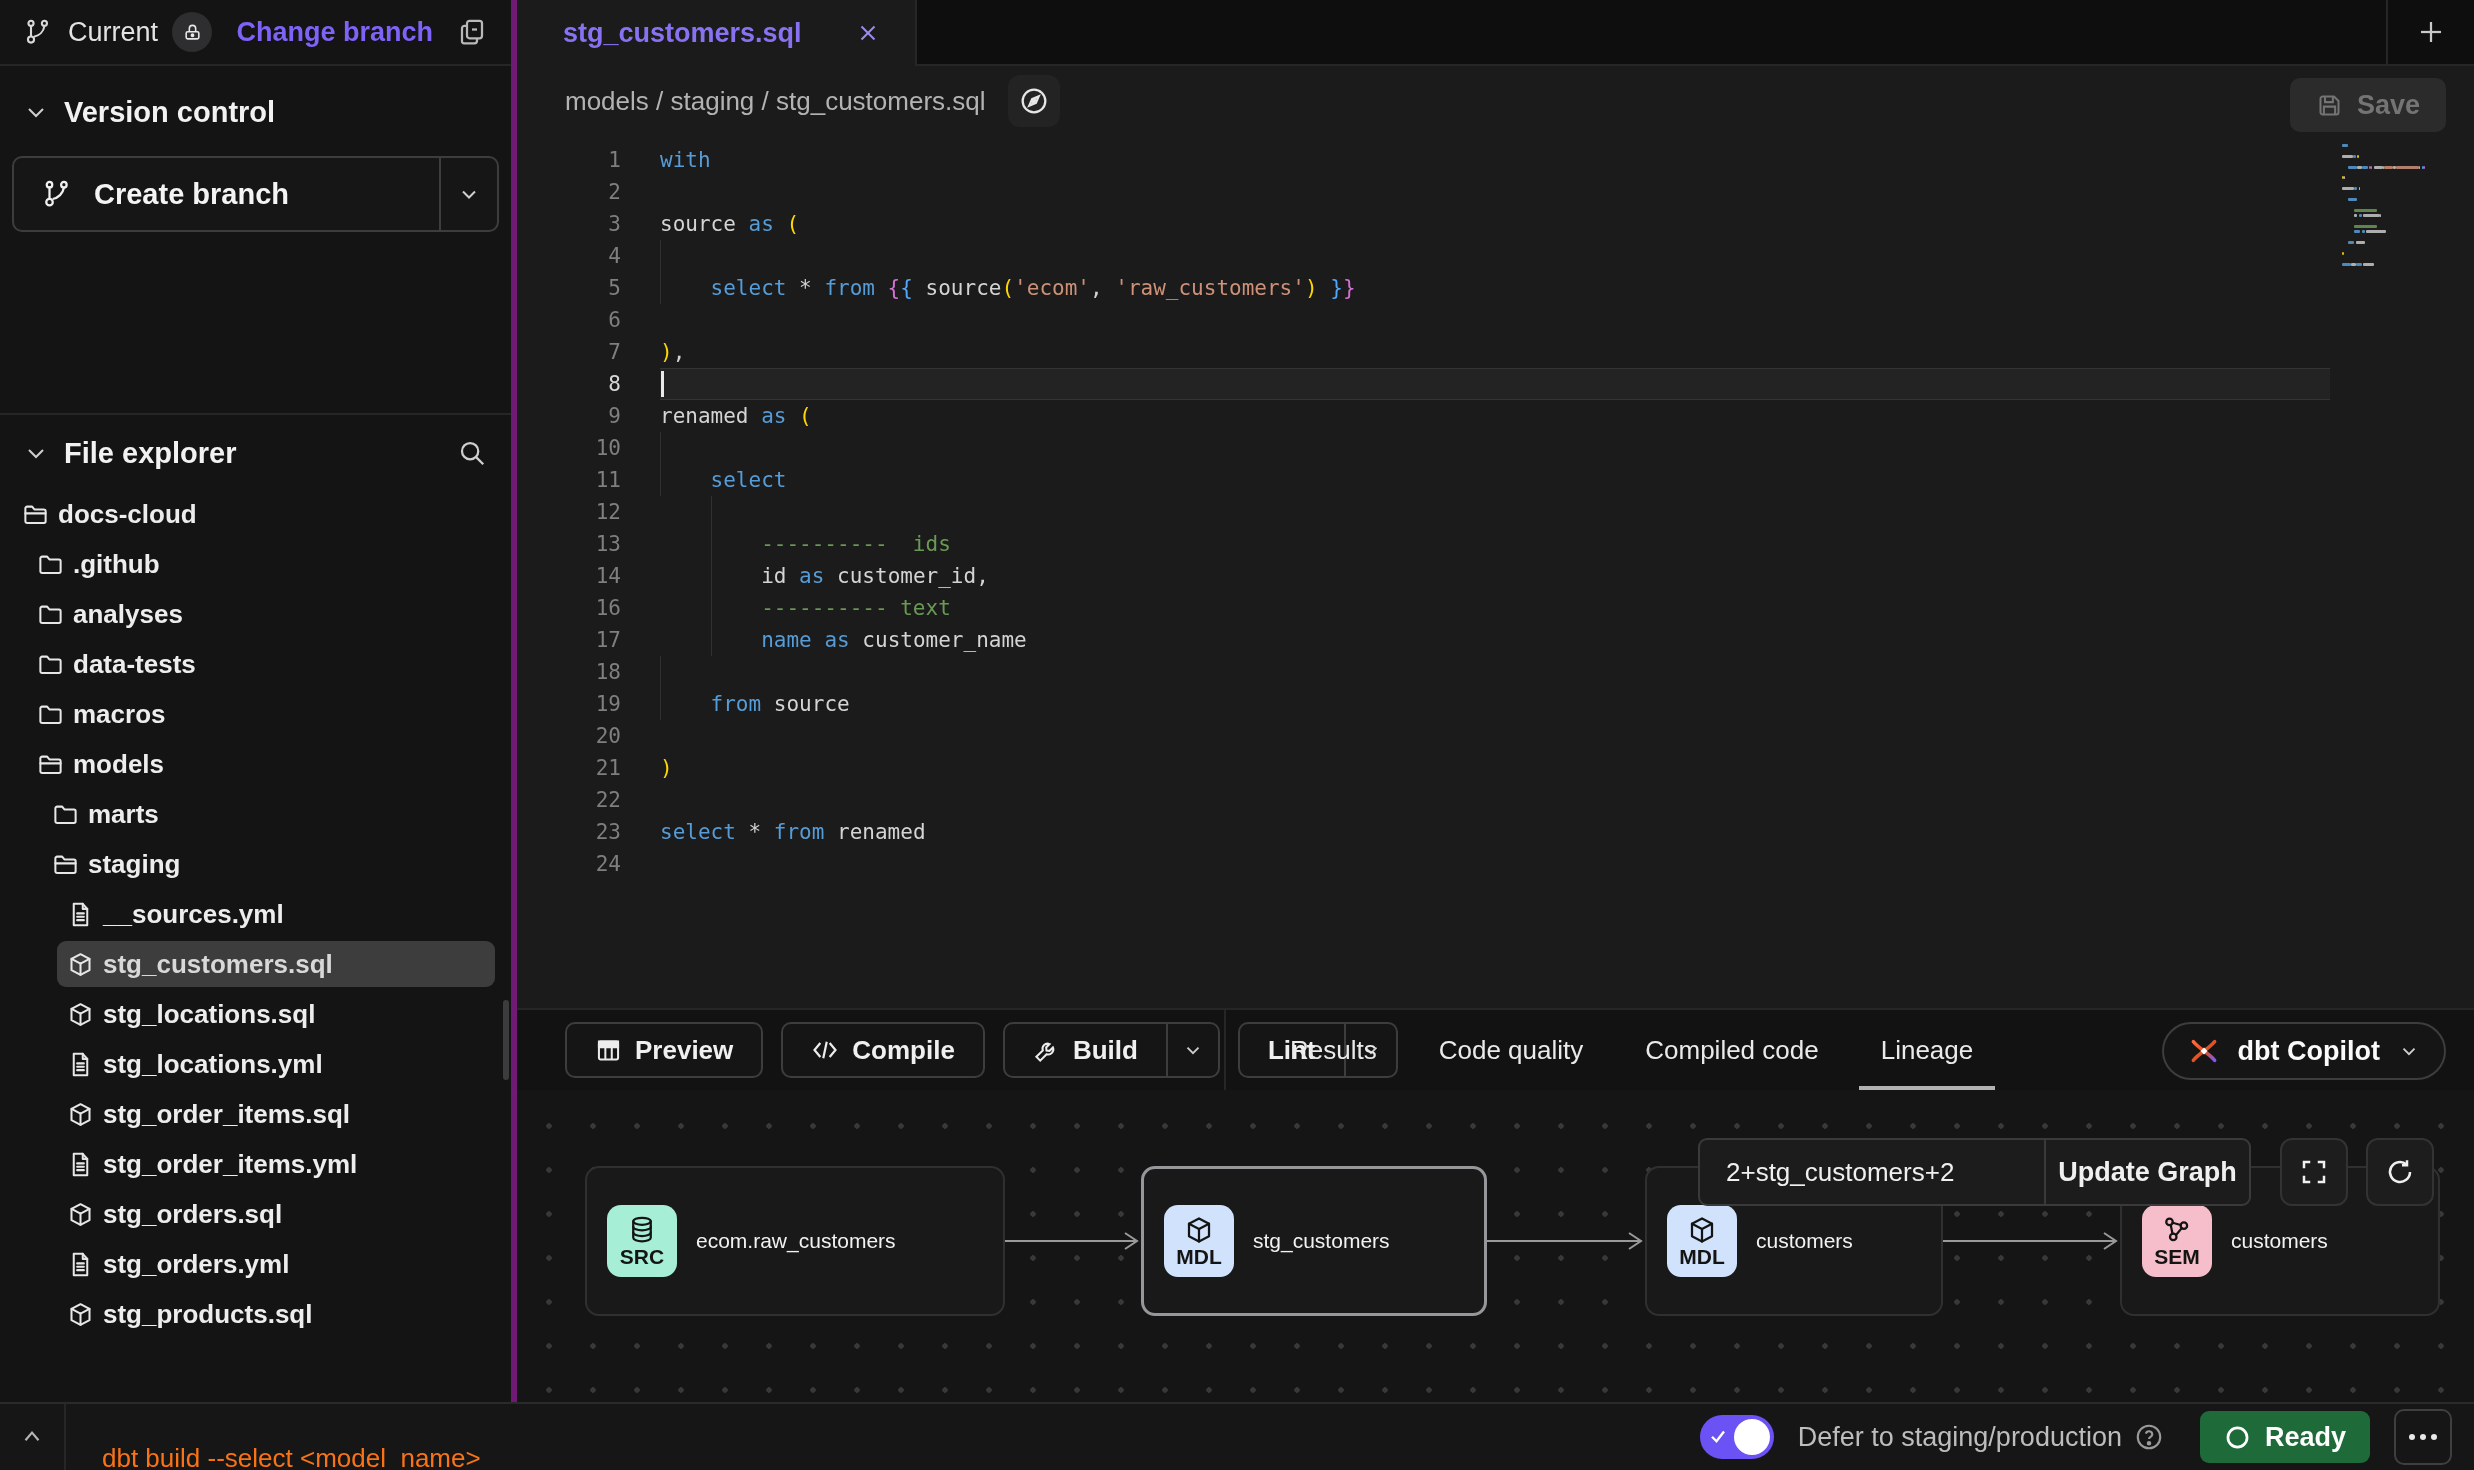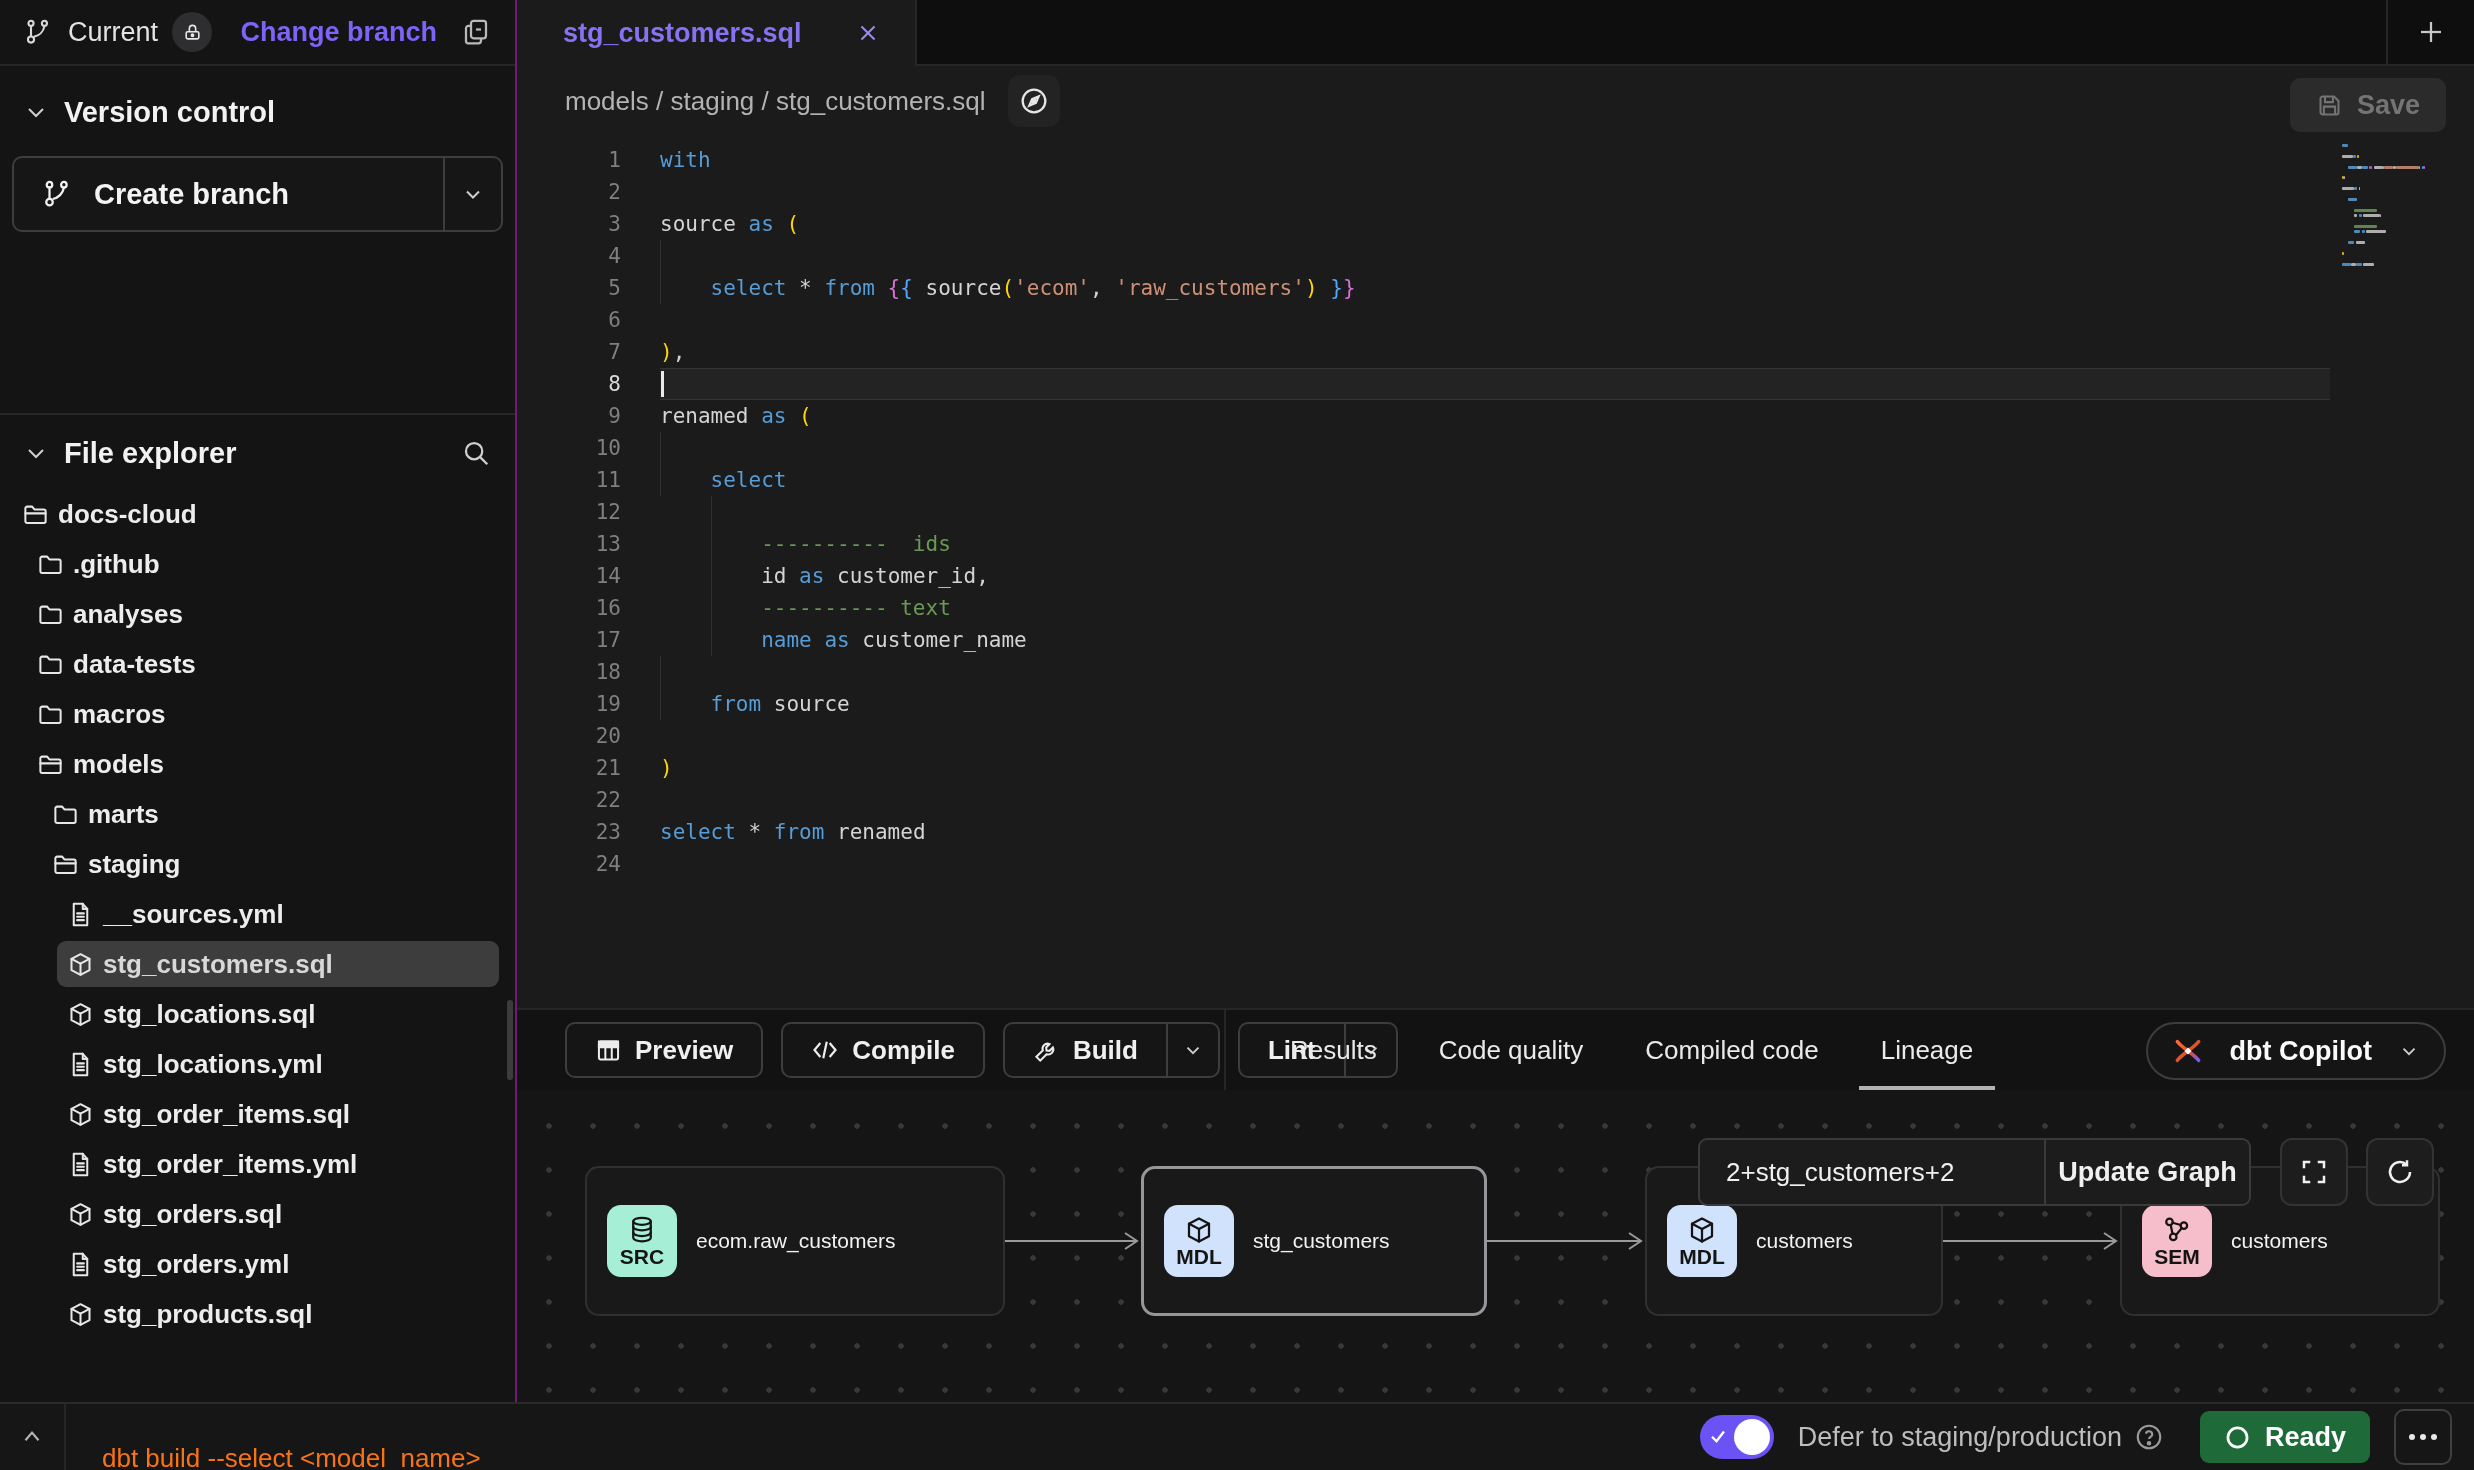--- a/index.html
+++ b/index.html
@@ -2,21 +2,21 @@
 <html><head>
 <meta charset="utf-8">
 <style>
   html,body{margin:0;padding:0;background:#000;}
   *{box-sizing:border-box;}
   #app{position:relative;width:2474px;height:1470px;background:#141414;overflow:hidden;
        font-family:"Liberation Sans",sans-serif;color:#e9e9e9;-webkit-font-smoothing:antialiased;}
   svg{display:block;}
 
   
-  .sidebar{position:absolute;left:0;top:0;width:517px;bottom:68px;background:#141414;border-right:2px solid #701a75;}
+  .sidebar{position:absolute;left:0;top:0;width:517px;bottom:68px;background:#141414;border-right:6px solid #701a75;}
   .sb-header{height:66px;display:flex;align-items:center;padding:0 24px;border-bottom:2px solid #262626;}
   .sb-header .branch-name{font-size:27px;color:#e3e3e3;margin-left:16px;}
   .lock-badge{width:40px;height:40px;border-radius:50%;background:#2e2e30;display:flex;align-items:center;justify-content:center;margin-left:14px;}
   .sb-header .spacer{flex:1;}
   .change-branch{font-size:27px;font-weight:700;color:#7e63f7;cursor:pointer;}
   .copy-icon{margin-left:24px;}
   .vc-title,.fe-title{display:flex;align-items:center;gap:16px;padding:0 24px;margin-top:24px;height:44px;}
   .sec-title-text{font-size:29px;font-weight:700;color:#f2f2f2;}
   .create-branch{margin:22px 12px 0 12px;height:76px;border:2px solid #3d3d3f;border-radius:10px;display:flex;align-items:stretch;background:#161616;}
   .cb-main{flex:1;display:flex;align-items:center;gap:22px;padding-left:28px;cursor:pointer;}
@@ -65,21 +65,21 @@
   
   .toolbar{height:82px;flex:0 0 auto;background:#121212;border-top:2px solid #262626;position:relative;display:flex;align-items:center;padding-left:48px;gap:18px;}
   .tb-btn{height:56px;border:2px solid #3d3d3f;border-radius:10px;background:#151515;display:flex;align-items:center;cursor:pointer;}
   .tb-btn .seg{display:flex;align-items:center;gap:13px;padding:0 28px;height:100%;}
   .tb-btn .lbl{font-size:26px;font-weight:600;color:#f0f0f0;}
   .tb-btn .drop{border-left:2px solid #3d3d3f;width:52px;height:100%;display:flex;align-items:center;justify-content:center;}
   .tb-divider{position:absolute;left:707px;top:0;bottom:0;width:2px;background:#262626;}
   .panel-tabs{position:absolute;left:773px;top:0;bottom:0;display:flex;gap:62px;}
   .ptab{position:relative;display:flex;align-items:center;font-size:26px;color:#eaeaea;cursor:pointer;}
   .ptab.active::after{content:"";position:absolute;left:-22px;right:-22px;bottom:0;height:4px;background:#b2b2b2;}
-  .copilot{position:absolute;right:28px;top:12px;height:58px;border:2px solid #3d3d3f;border-radius:29px;background:#151515;display:flex;align-items:center;gap:26px;padding:0 24px;cursor:pointer;}
+  .copilot{position:absolute;right:28px;top:12px;height:58px;border:2px solid #3d3d3f;border-radius:29px;background:#151515;display:flex;align-items:center;gap:18px;padding:0 24px;cursor:pointer;}
   .copilot .lbl{font-size:27px;font-weight:700;color:#fafafa;}
 
   
   .lineage{height:312px;flex:0 0 auto;position:relative;background:#151515;
     background-image:radial-gradient(circle,#383838 2.5px,transparent 3px);background-size:44px 44px;background-position:10px 14px;}
   .lin-node{position:absolute;top:76px;height:150px;background:#191919;border:2px solid #303032;border-radius:14px;display:flex;align-items:center;gap:19px;padding-left:20px;cursor:pointer;z-index:2;}
   .lin-node.selected{border:3px solid #97979b;}
   .badge{width:70px;height:72px;border-radius:14px;display:flex;flex-direction:column;align-items:center;justify-content:center;gap:1px;color:#111;}
   .badge .bl{font-size:21px;font-weight:700;color:#141414;line-height:1;}
   .lin-title{font-size:21px;font-weight:500;color:#f2f2f2;white-space:nowrap;}

